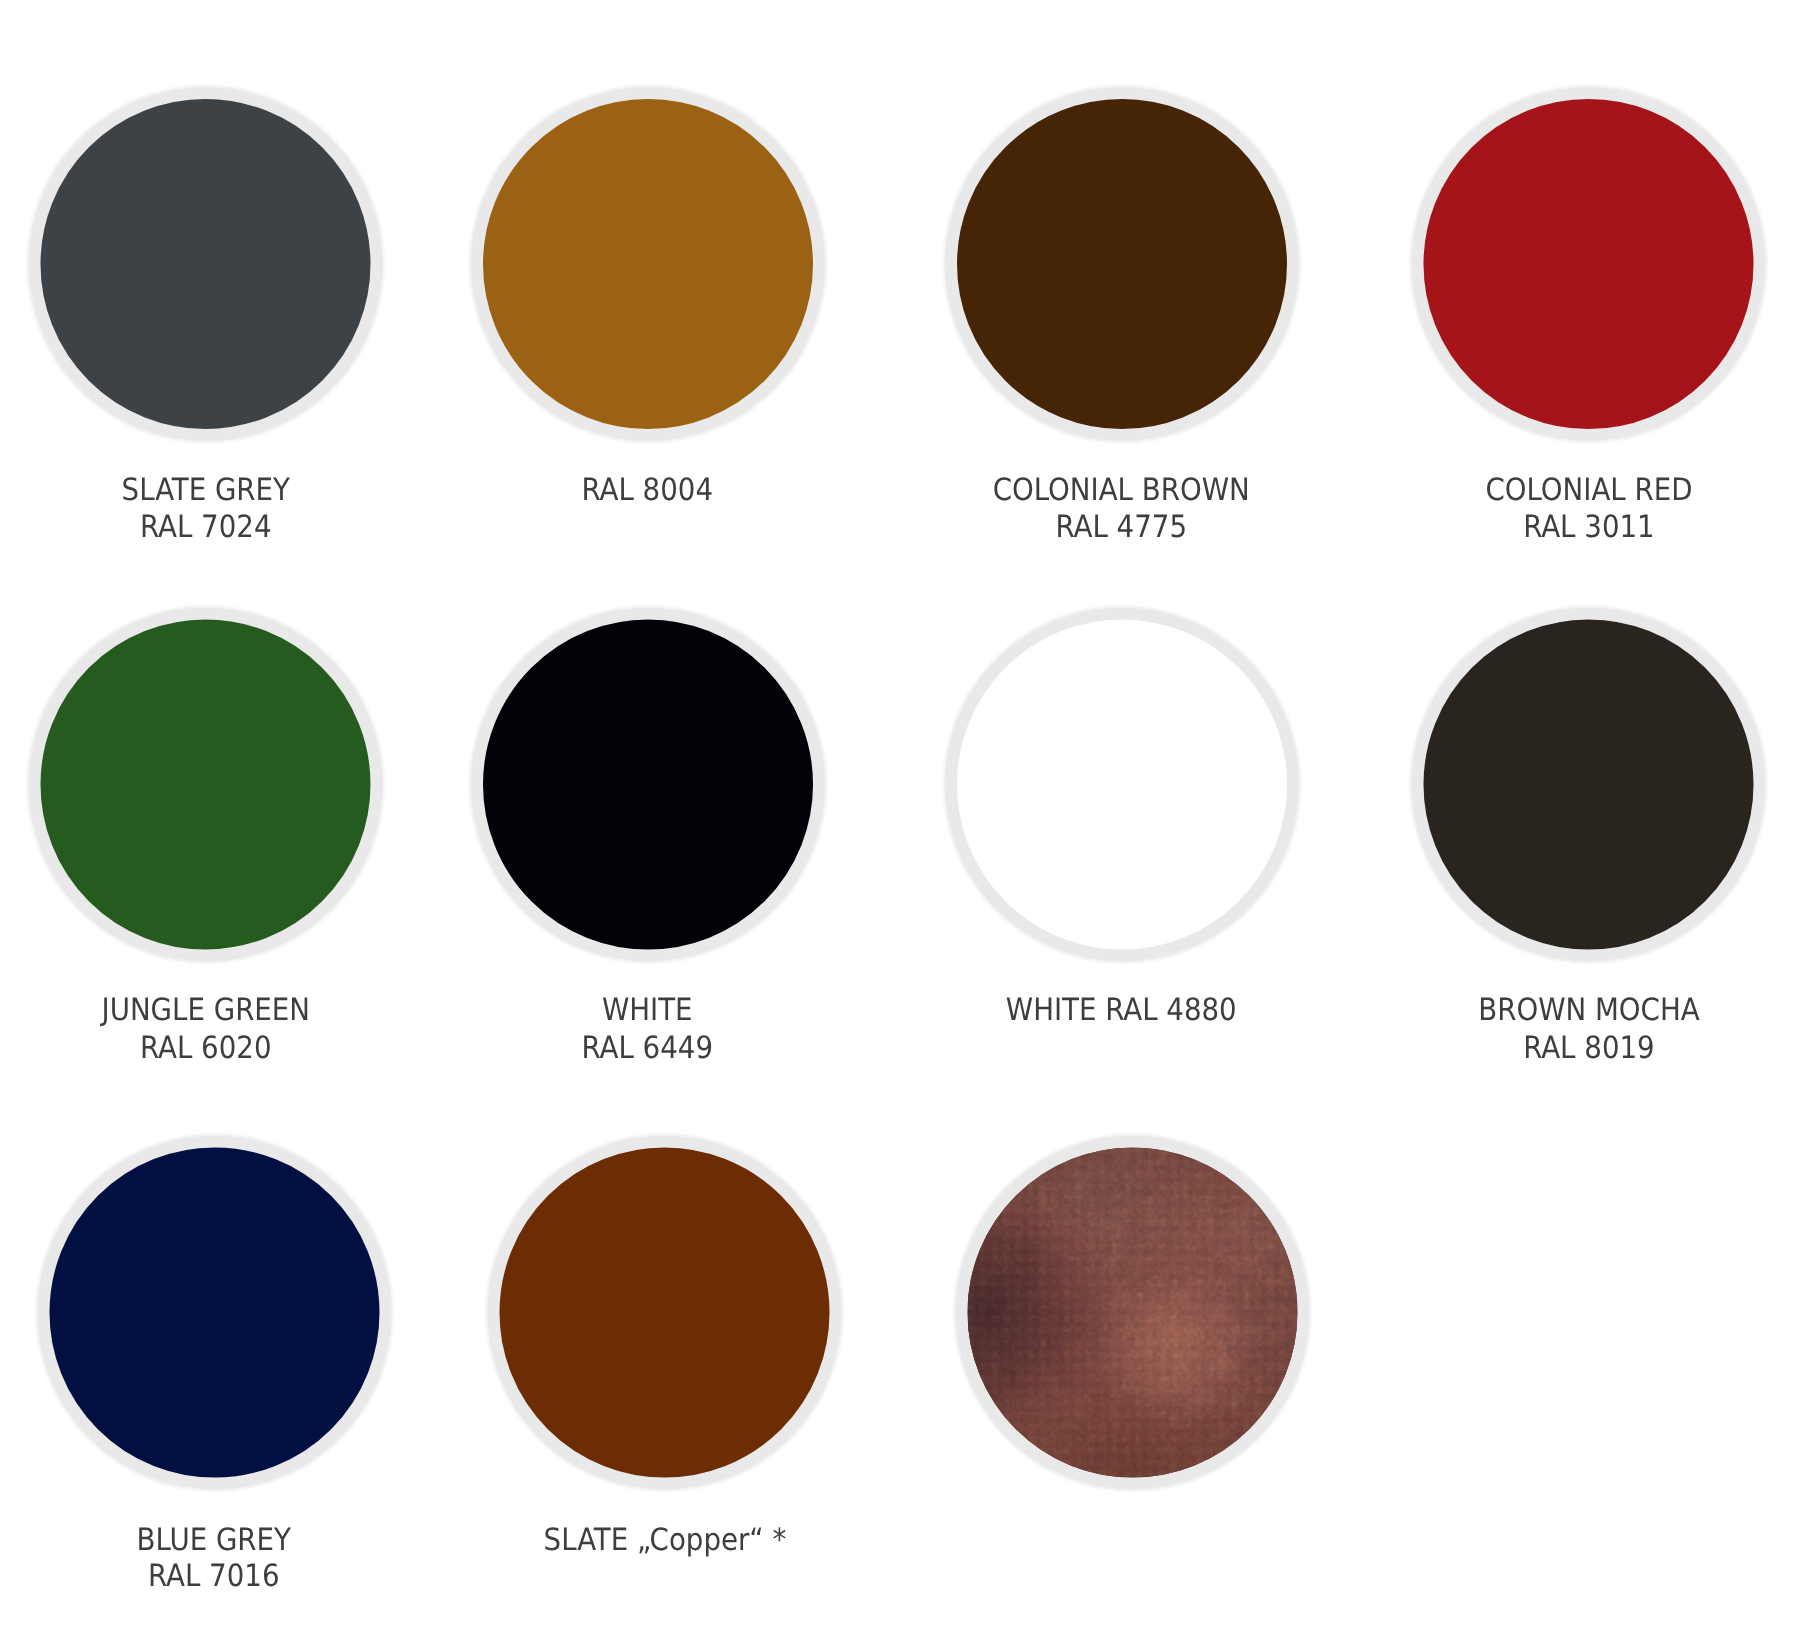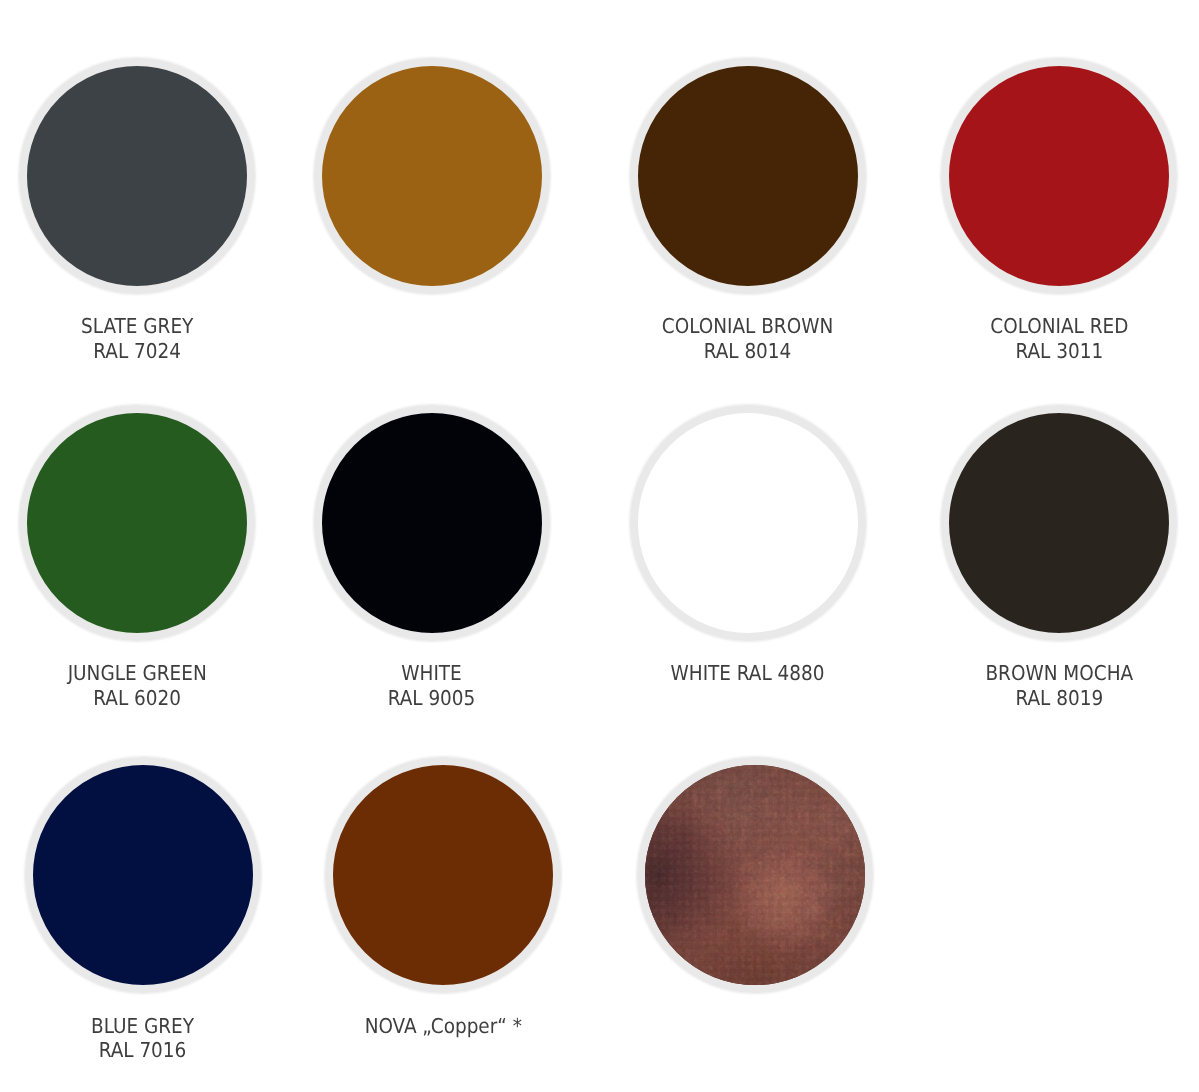--- a/index.html
+++ b/index.html
@@ -67,28 +67,29 @@
   </div>
   <div class="caption cap1 c1">
       <span class="cap-name">SLATE GREY</span>
       <span class="cap-code">RAL 7024</span>
     </div>
 
   <div class="swatch row1 c2">
     <div class="disc" style="background: rgb(155, 98, 20);"></div>
   </div>
   <div class="caption cap1 c2">
+      <span class="cap-code">RAL 8004</span>
     </div>
 
   <div class="swatch row1 c3">
     <div class="disc" style="background: rgb(69, 37, 6);"></div>
   </div>
   <div class="caption cap1 c3">
       <span class="cap-name">COLONIAL BROWN</span>
-      <span class="cap-code">RAL 8014</span>
+      <span class="cap-code">RAL 4775</span>
     </div>
 
   <div class="swatch row1 c4">
     <div class="disc" style="background: rgb(164, 20, 25);"></div>
   </div>
   <div class="caption cap1 c4">
       <span class="cap-name">COLONIAL RED</span>
       <span class="cap-code">RAL 3011</span>
     </div>
 
@@ -98,21 +99,21 @@
   <div class="caption cap2 c1">
       <span class="cap-name">JUNGLE GREEN</span>
       <span class="cap-code">RAL 6020</span>
     </div>
 
   <div class="swatch row2 c2">
     <div class="disc" style="background: rgb(1, 3, 9);"></div>
   </div>
   <div class="caption cap2 c2">
       <span class="cap-name">WHITE</span>
-      <span class="cap-code">RAL 9005</span>
+      <span class="cap-code">RAL 6449</span>
     </div>
 
   <div class="swatch row2 c3">
     <div class="disc" style="background: rgb(255, 255, 255);"></div>
   </div>
   <div class="caption cap2 c3">
       <span class="cap-name">WHITE RAL 4880</span>
     </div>
 
   <div class="swatch row2 c4">
@@ -128,21 +129,21 @@
   </div>
   <div class="caption cap3 c1b">
       <span class="cap-name">BLUE GREY</span>
       <span class="cap-code">RAL 7016</span>
     </div>
 
   <div class="swatch row3 c2b">
     <div class="disc" style="background: rgb(108, 44, 4);"></div>
   </div>
   <div class="caption cap3 c2b">
-      <span class="cap-name">NOVA „Copper“ *</span>
+      <span class="cap-name">SLATE „Copper“ *</span>
     </div>
 
   <div class="swatch row3 c3b">
     <div class="disc textured" style="background: rgb(106, 61, 53);">
 
       <svg viewBox="0 0 220 220" width="220" height="220">
         <defs>
           <radialGradient id="tgA" cx="63%" cy="60%" r="26%">
             <stop offset="0%" stop-color="#8d5646"></stop>
             <stop offset="55%" stop-color="#834f46a0"></stop>

